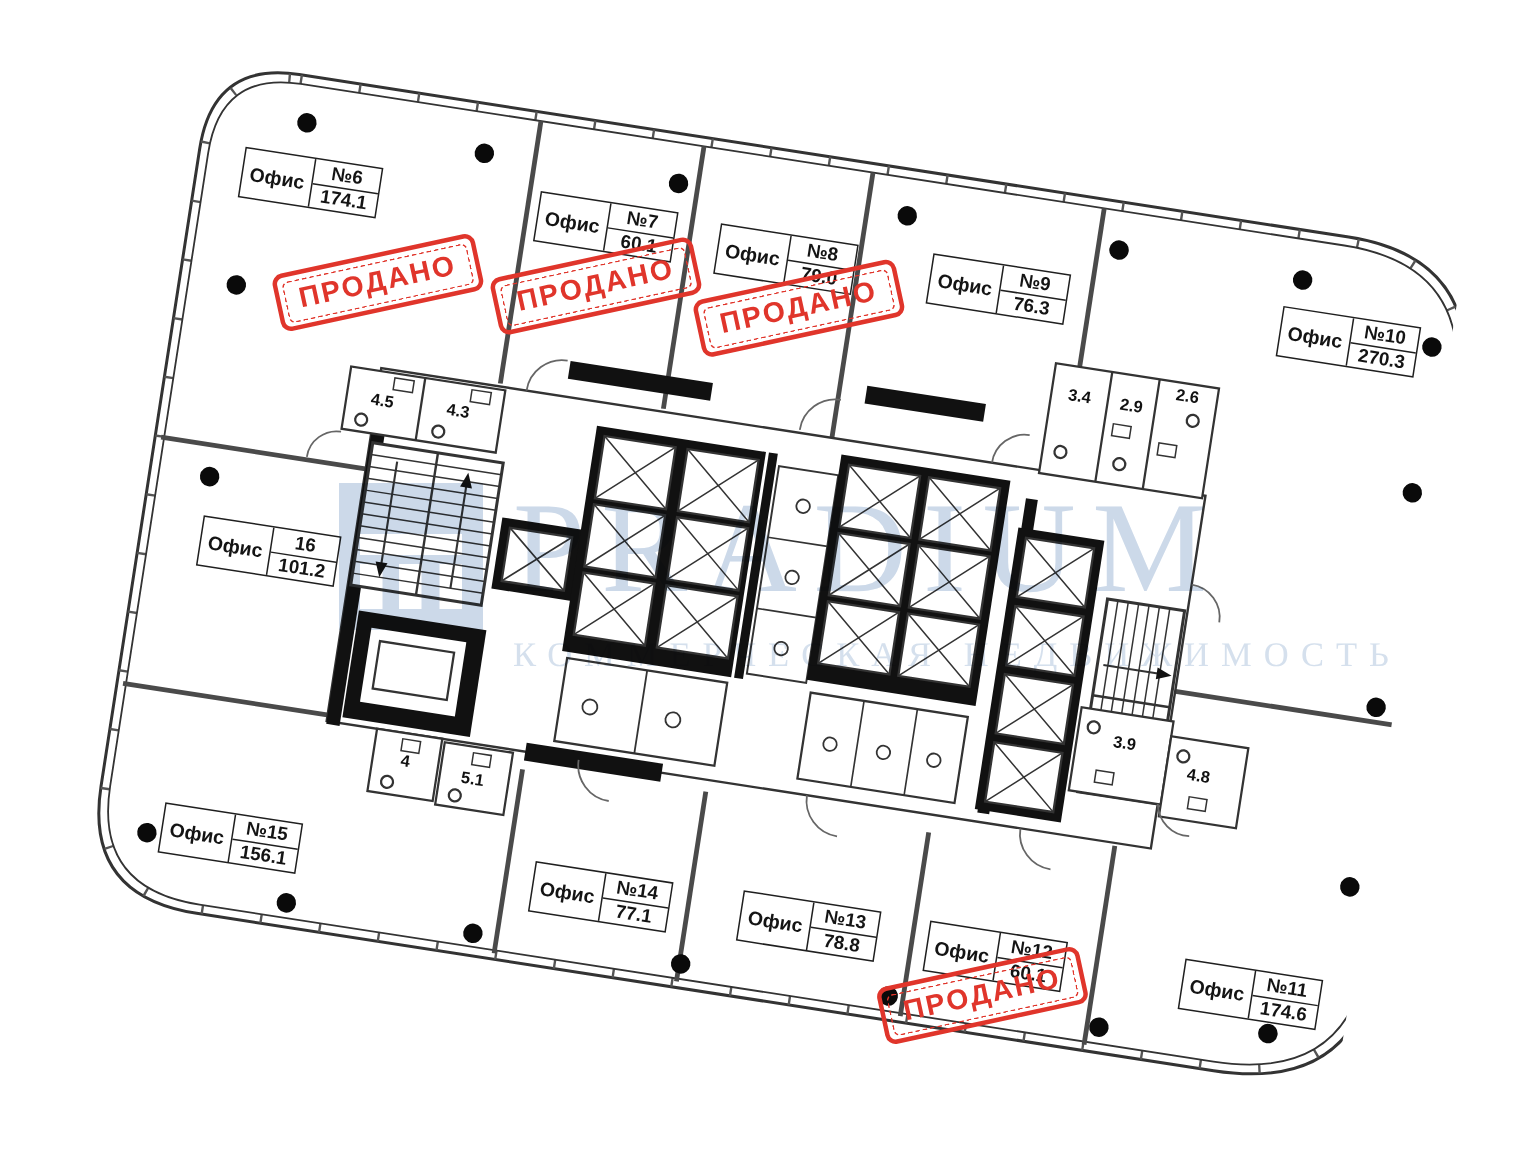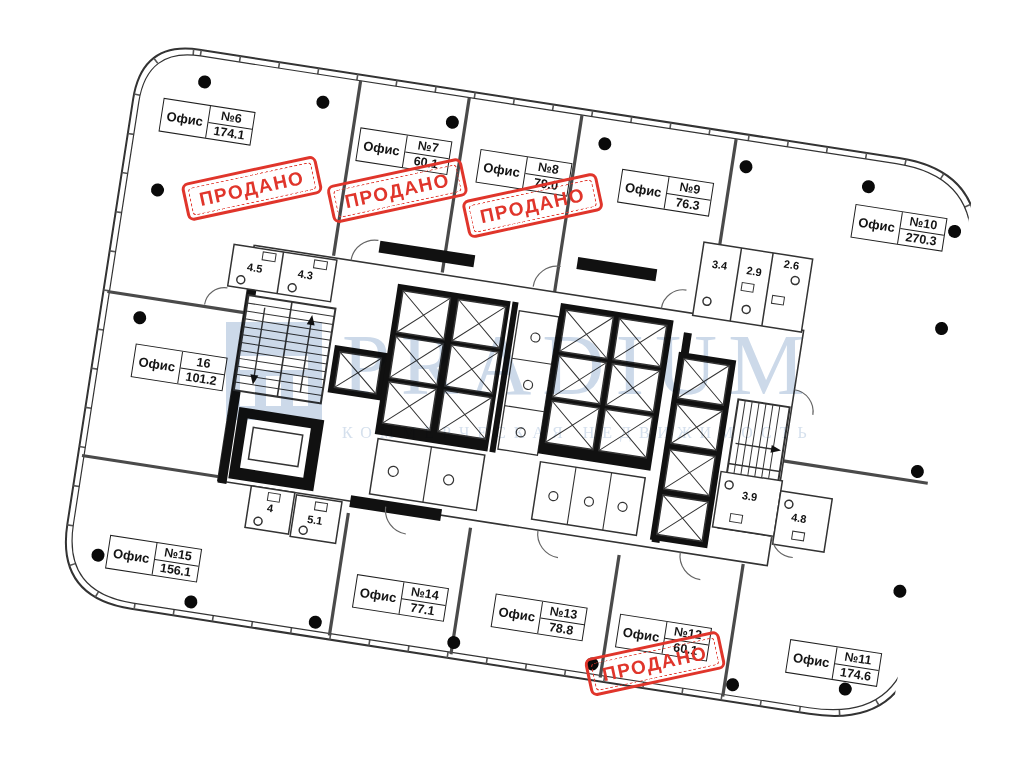--- a/index.html
+++ b/index.html
@@ -31,21 +31,21 @@
     font-weight:700;color:#111;z-index:3;white-space:nowrap;}
 
   
   .watermark{position:absolute;left:0;top:0;width:1024px;height:767px;z-index:6;
     mix-blend-mode:multiply;pointer-events:none;}
   .wm-row{position:absolute;left:226px;top:322px;display:flex;align-items:flex-start;gap:20px;}
   .wm-logo{width:96px;height:98px;flex:0 0 auto;}
   .wm-text{display:flex;flex-direction:column;gap:12px;}
   .wm-brand{font-family:"Liberation Serif",serif;font-size:86px;line-height:1.0;
     color:#ccd9e9;letter-spacing:11px;font-weight:400;}
-  .wm-tagline{font-family:"Liberation Serif",serif;font-size:16px;color:#d5e0ed;
+  .wm-tagline{font-family:"Liberation Serif",serif;font-size:23px;color:#d5e0ed;
     letter-spacing:8px;margin-top:4px;white-space:nowrap;}
 
   svg{display:block;}
 </style>
 </head>
 <body>
 
 <div class="stage">
 
   <div class="plan">

